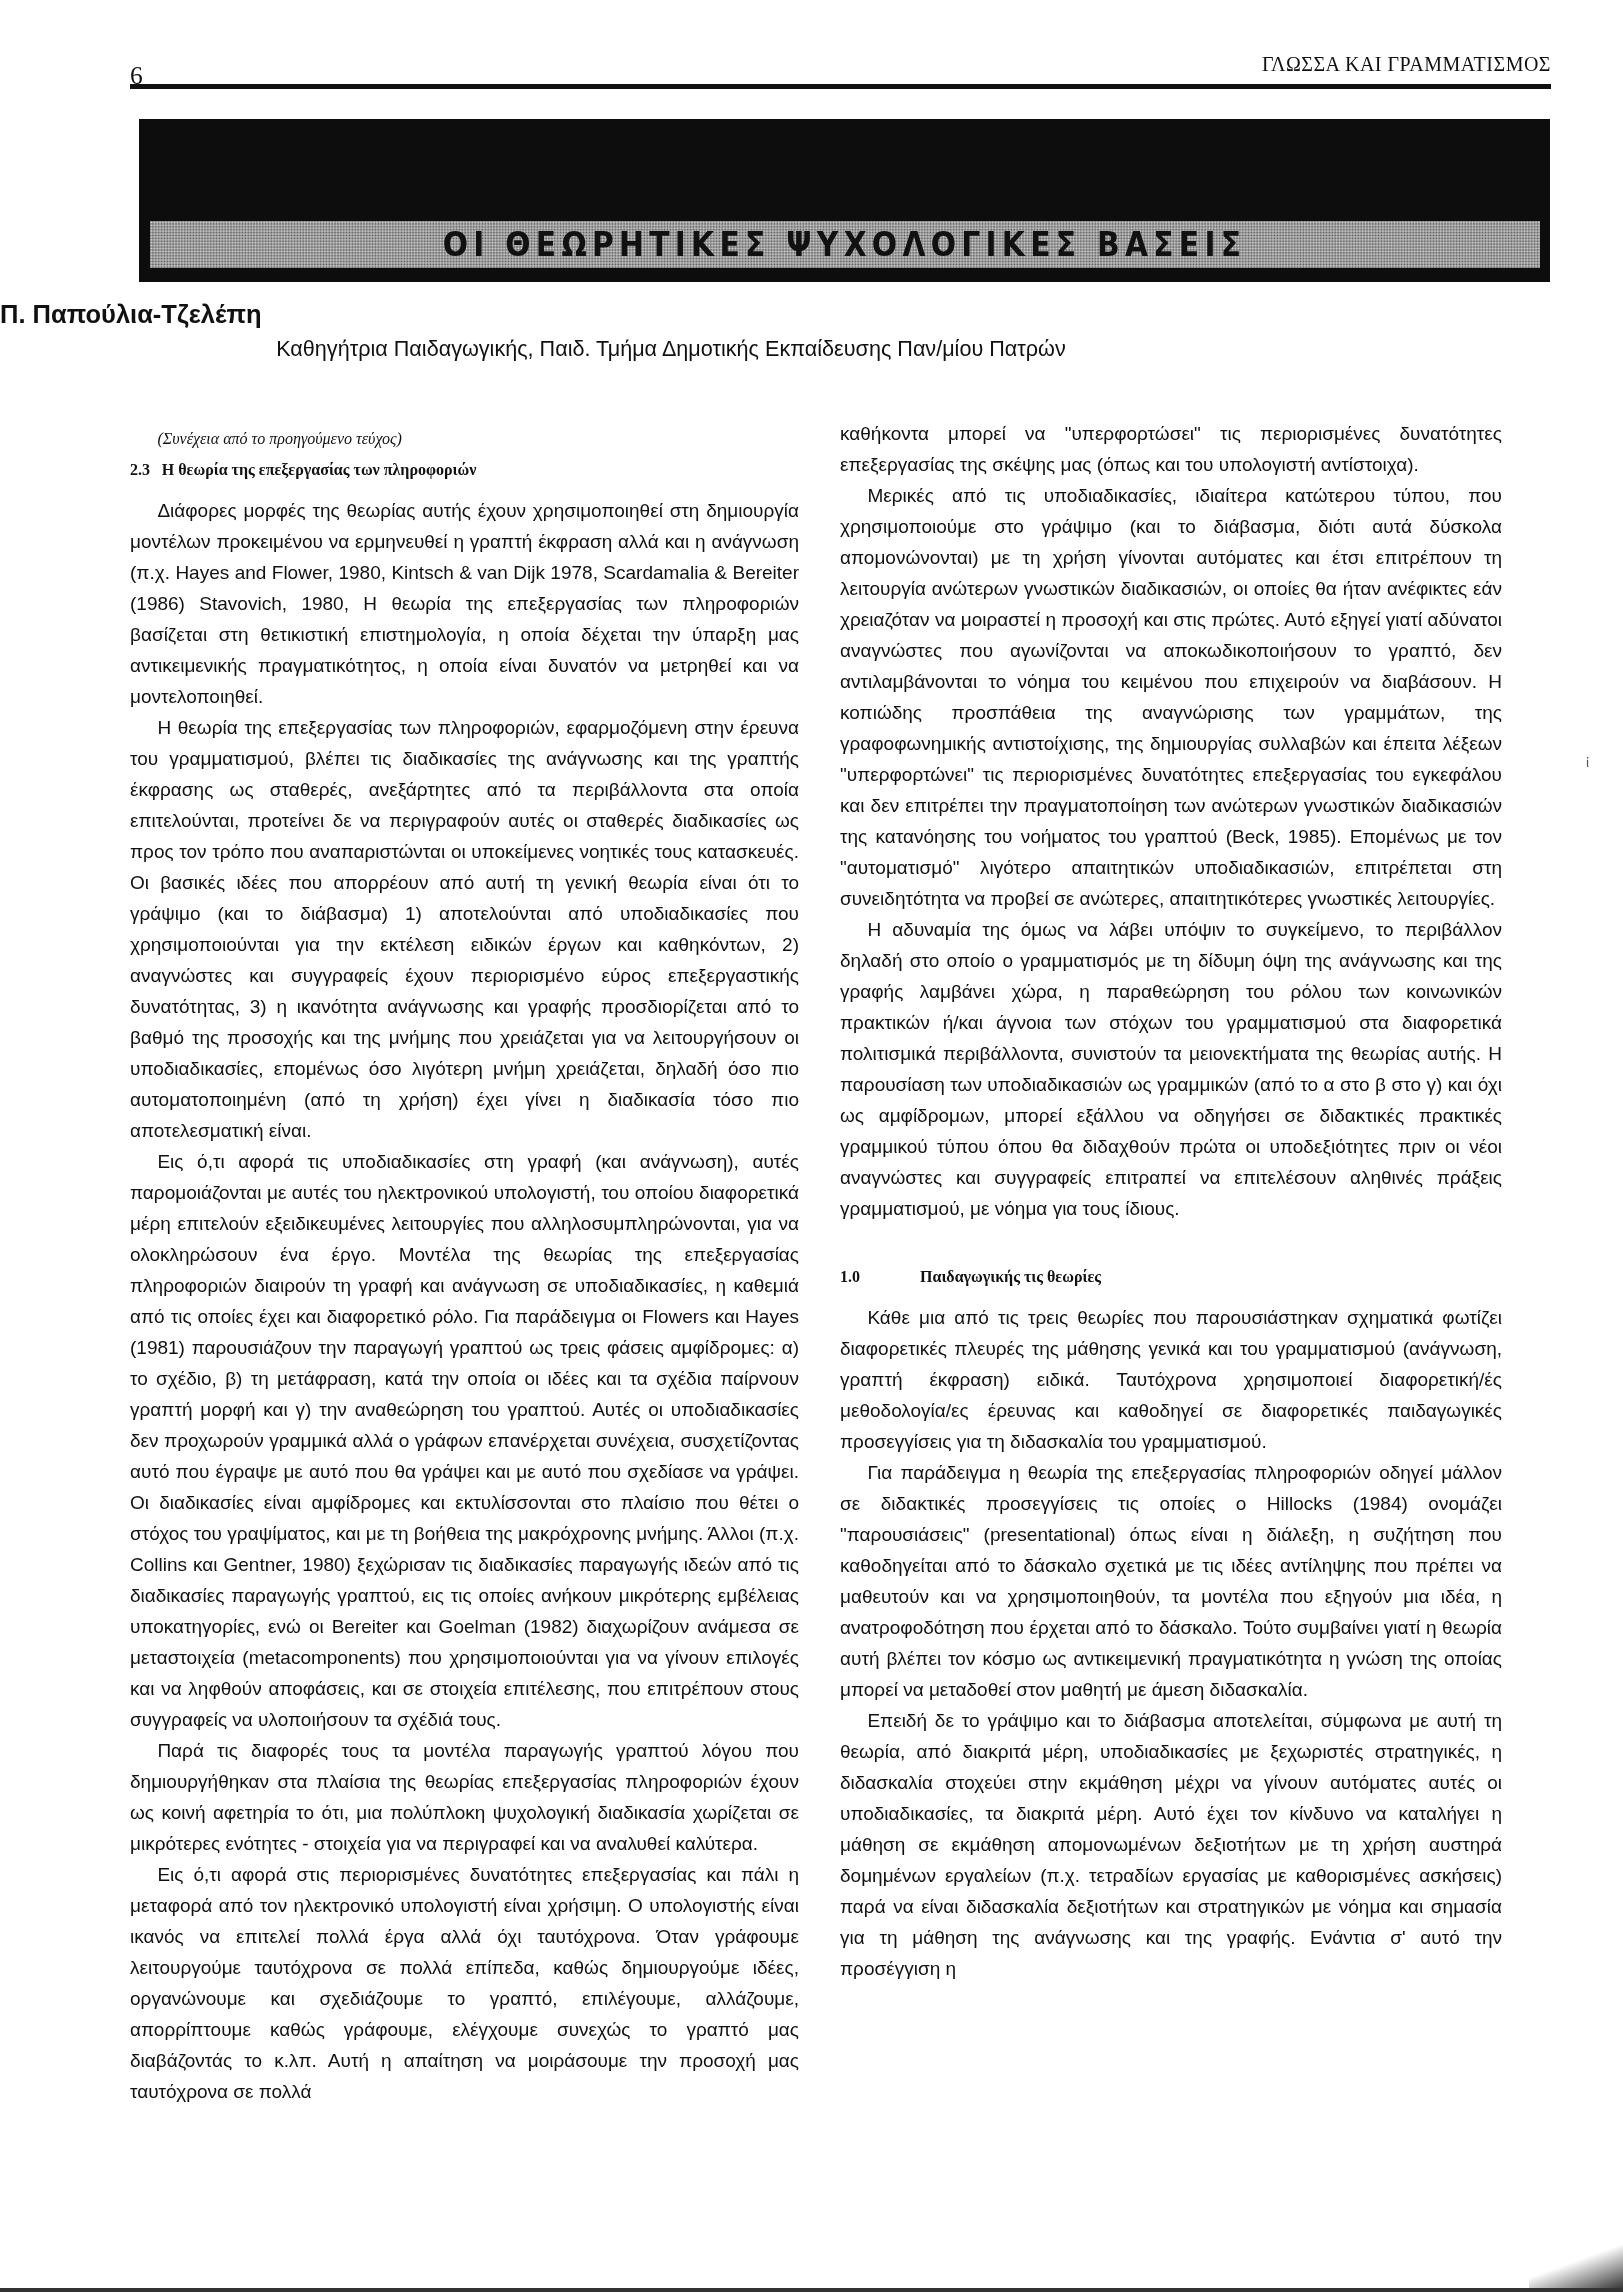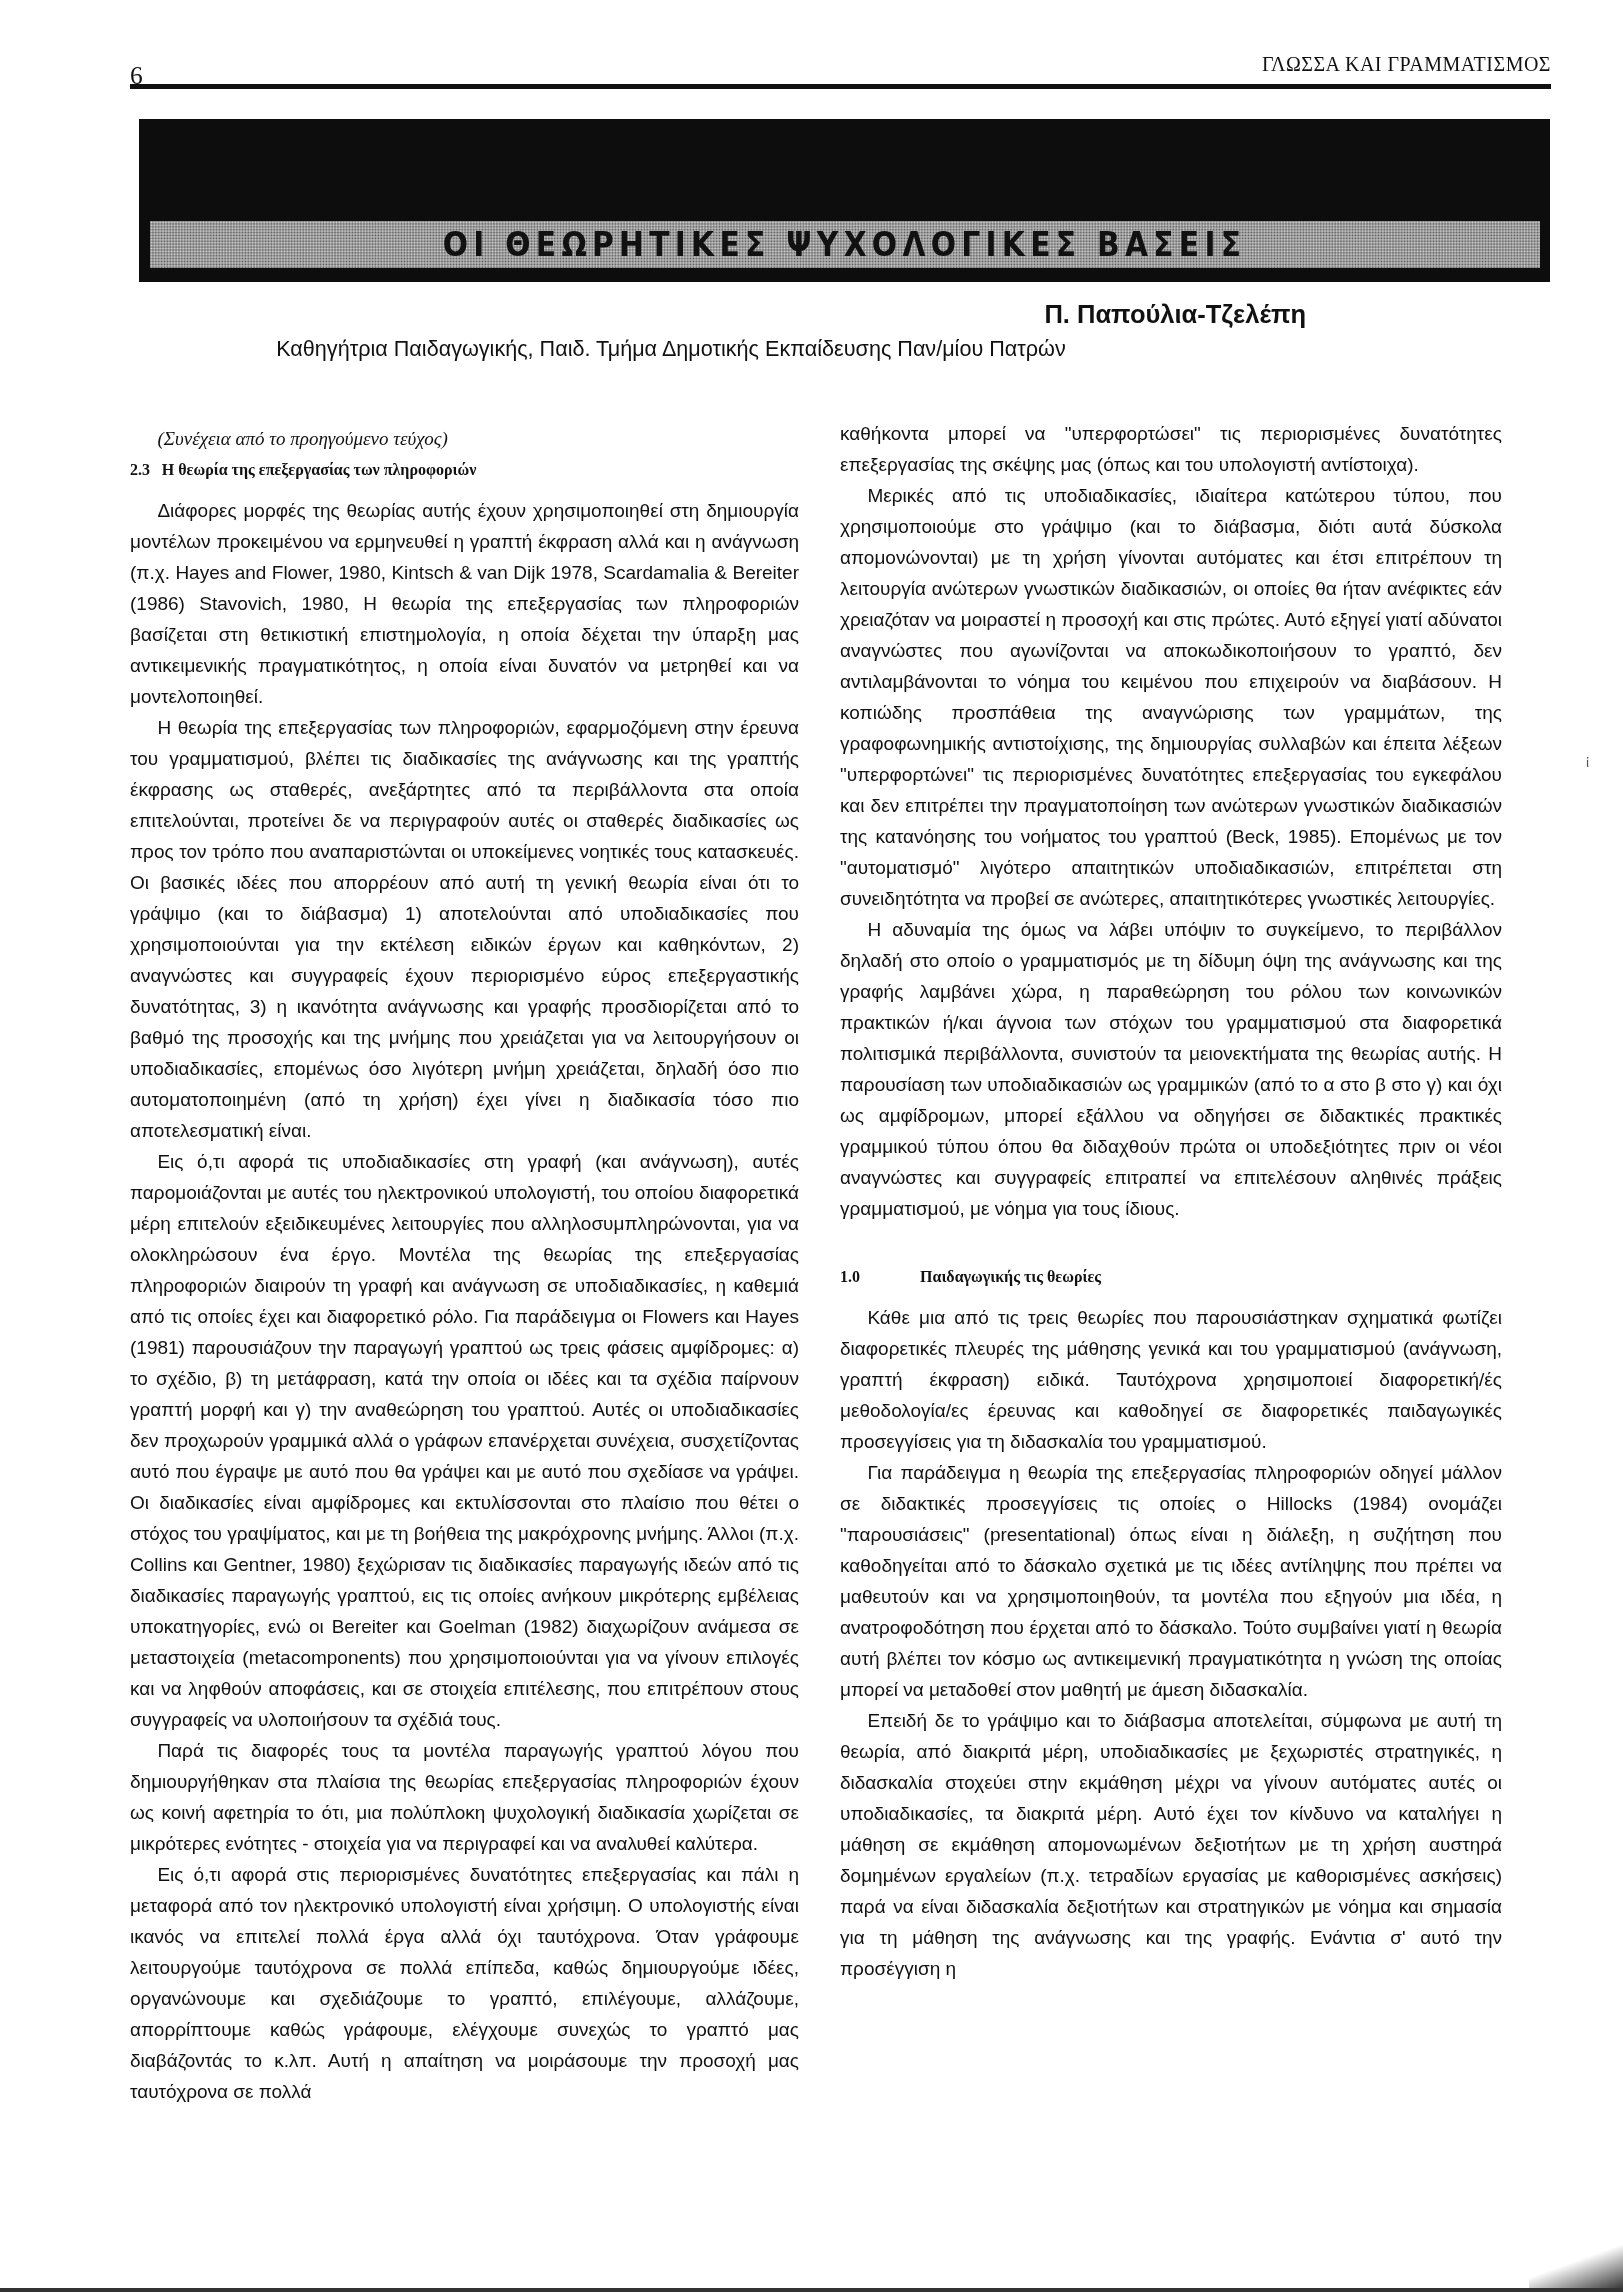--- a/index.html
+++ b/index.html
@@ -41,37 +41,37 @@
     font-family: "DejaVu Sans", sans-serif; font-weight: bold;
     font-size: 57px; letter-spacing: 1px; color: #111;
     transform: scaleX(0.86); white-space: nowrap;
   }
   .banner-subtitle {
     font-family: "DejaVu Sans", sans-serif; font-weight: bold;
     font-size: 33px; letter-spacing: 5.9px; color: #111;
     transform: scaleX(0.9); white-space: nowrap;
   }
   .author {
-    position: absolute; left: 0; width: 1306px; top: 300px; text-align: right;
+    position: absolute; left: 0; width: 1306px; top: 300px; text-align: left;
     font-family: "Liberation Sans", sans-serif; font-weight: bold; font-size: 25.5px;
   }
   .affiliation {
     position: absolute; left: 0; width: 1342px; top: 336px; text-align: center;
     font-size: 21.6px;
   }
   .col {
     position: absolute; top: 423px; width: 669px;
     font-size: 19px; line-height: 31px; text-align: justify; hyphens: manual;
   }
   .col.left { left: 130px; }
   .col.right { left: 840px; width: 662px; top: 418px; }
   .col p { margin: 0; text-indent: 27.4px; }
   .col p.noindent { text-indent: 0; }
   .continued {
-    font-family: "Liberation Serif", serif; font-style: italic; font-size: 19px;
+    font-family: "Liberation Serif", serif; font-style: italic; font-size: 16px;
     margin: 0 0 27.4px 0; text-indent: 0;
   }
   .section-heading {
     font-weight: bold; font-size: 16px; margin: 0 0 9.8px 0; line-height: 31px;
     text-align: left;
     font-family: Liberation Serif, serif;
   }
   .section-heading .num { display: inline-block; margin-right: 7.8px; }
   .section-heading.wide .num { width: 76px; margin-right: 0; }
   .gap { height: 37px; }

